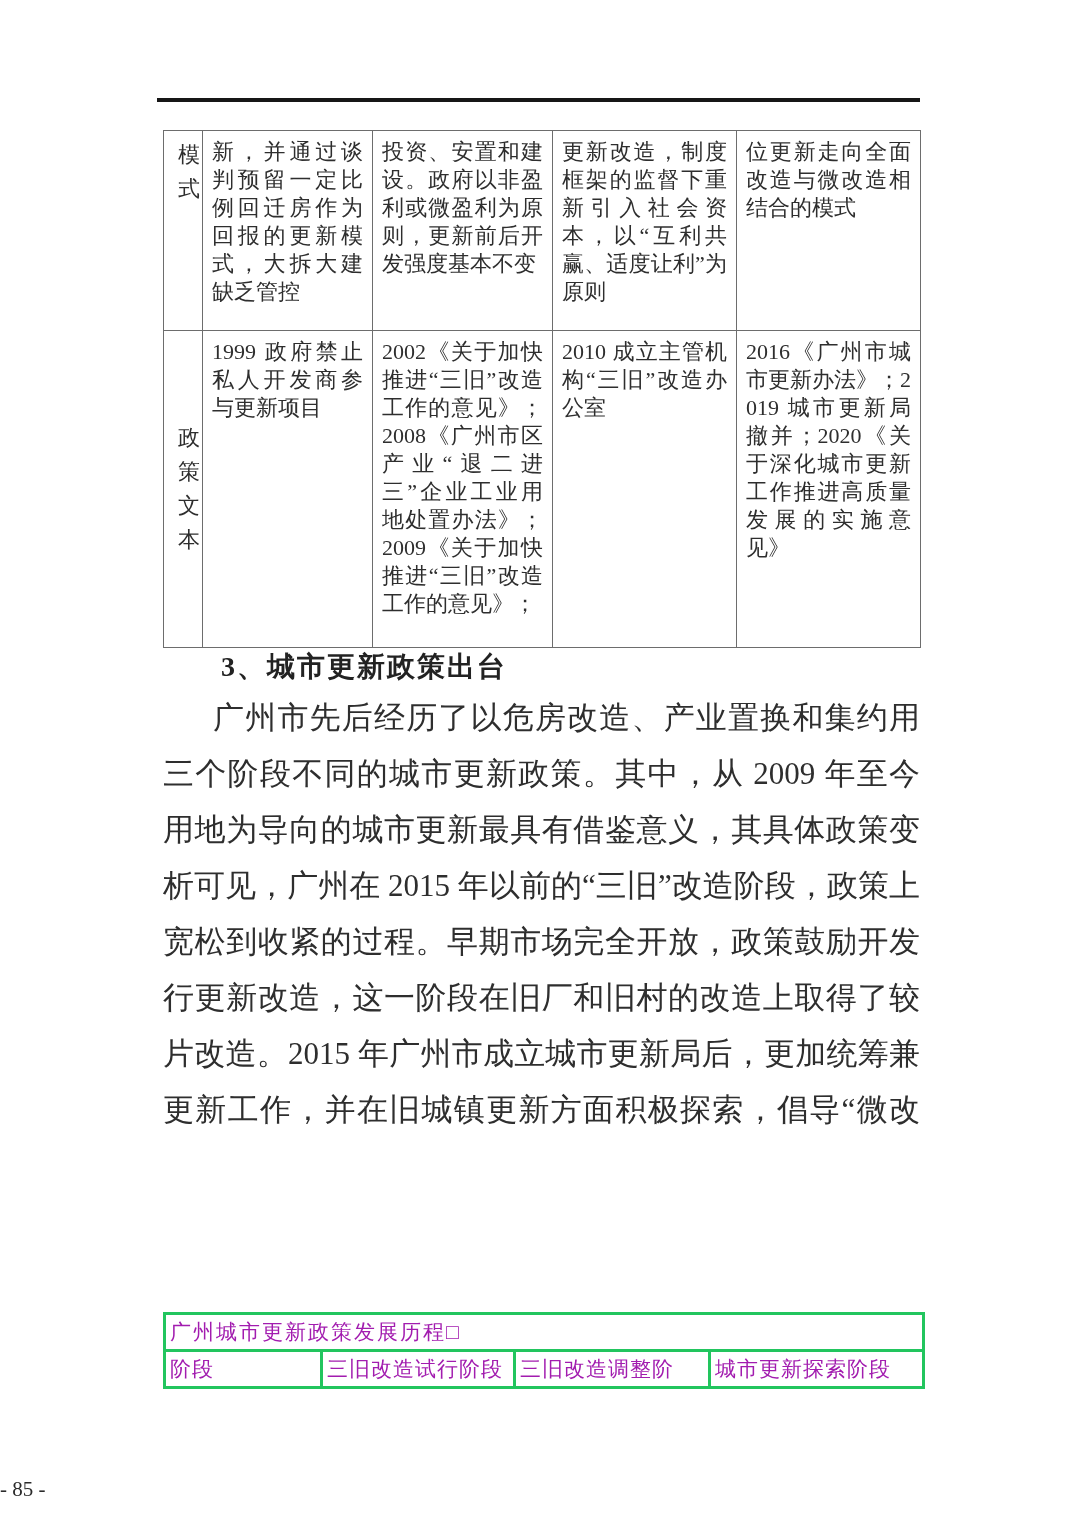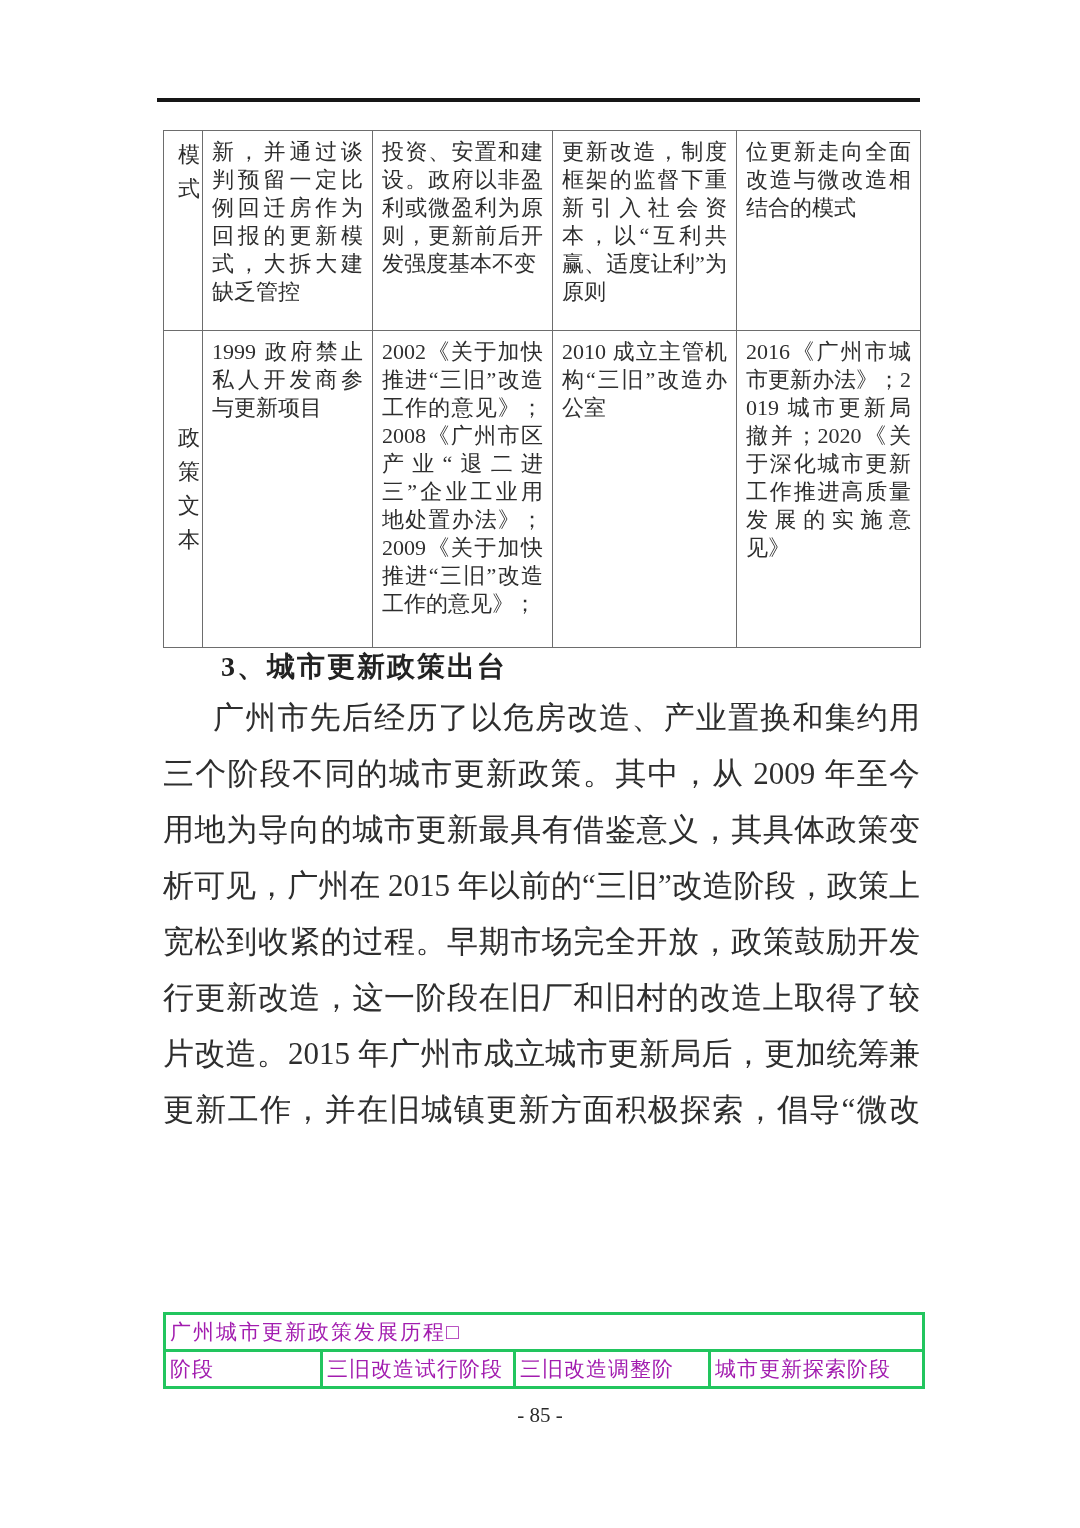--- a/index.html
+++ b/index.html
@@ -102,23 +102,22 @@
     padding: 3px 4px;
     height: 29px;
     letter-spacing: 1px;
   }
   table.t2 td.t2-title { letter-spacing: 2px; }
 
   
   .footer {
     position: absolute;
     left: 0;
-    top: 1403px;
+    top: 1477px;
     width: 100%;
-    text-align: center;
     font-size: 21px;
     color: #2a2a2a;
   }
 </style>
 </head>
 <body>
 
 <div class="page">
 
   <div class="header-rule"></div>

